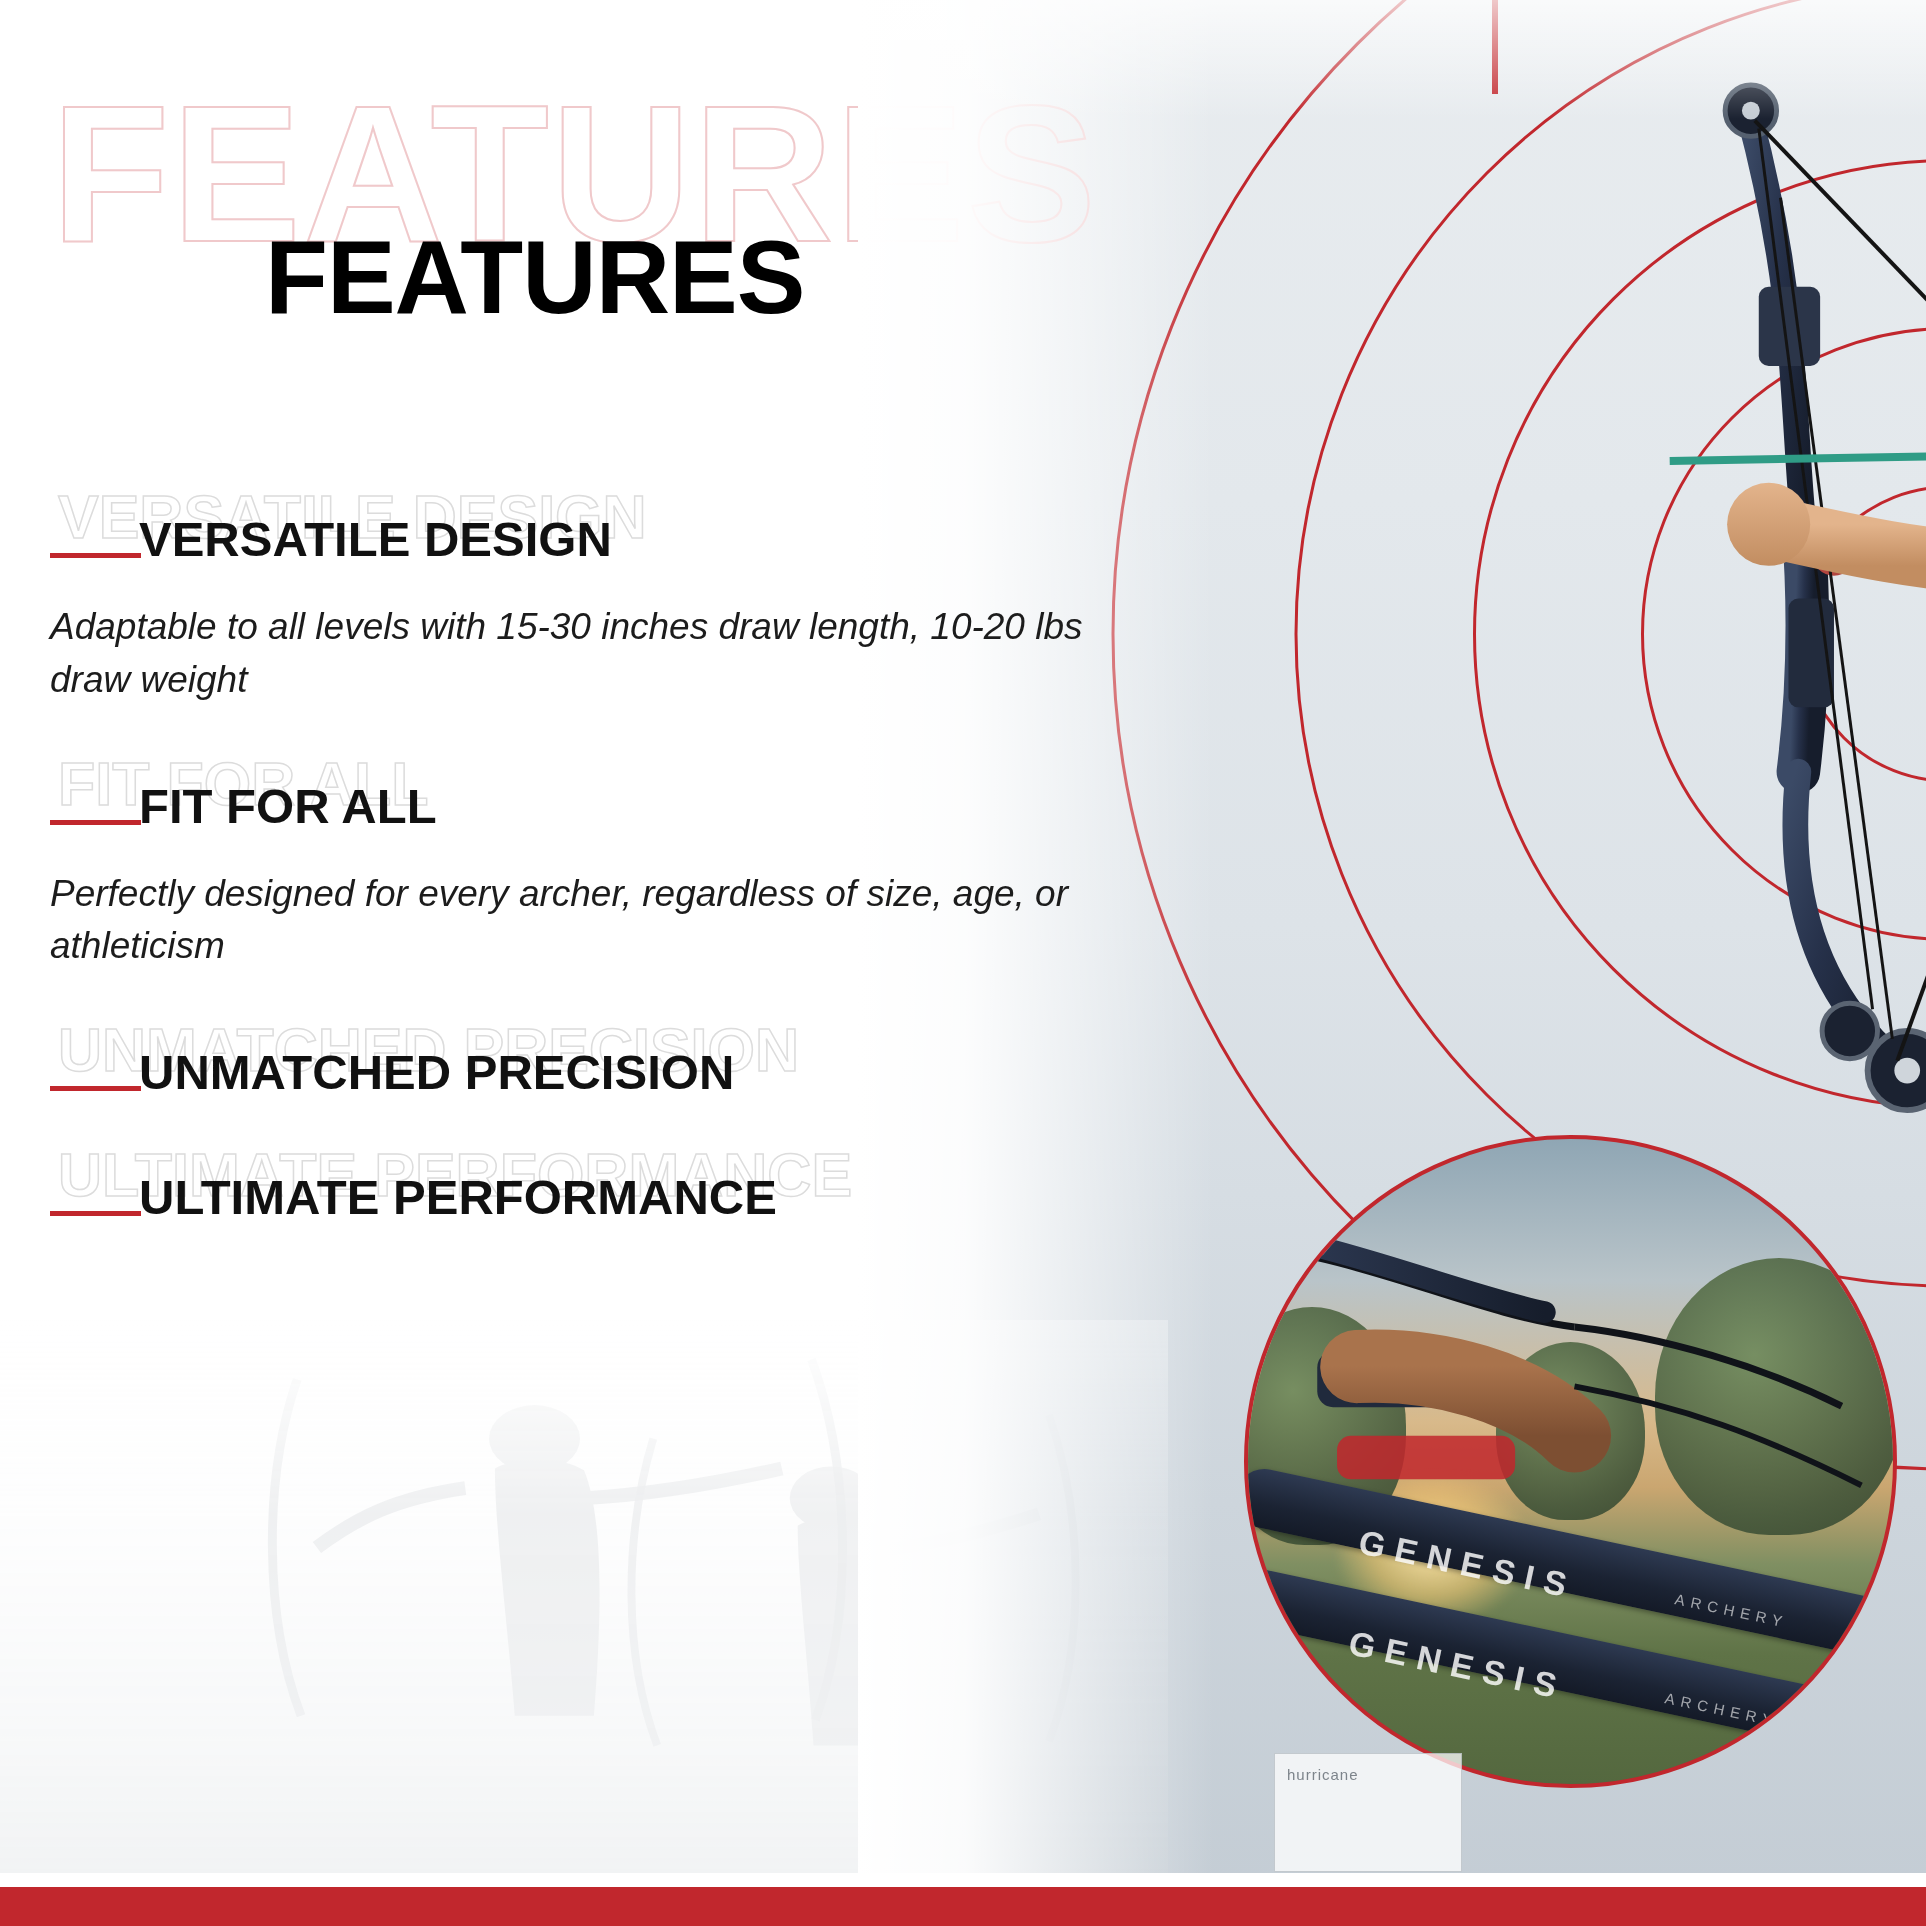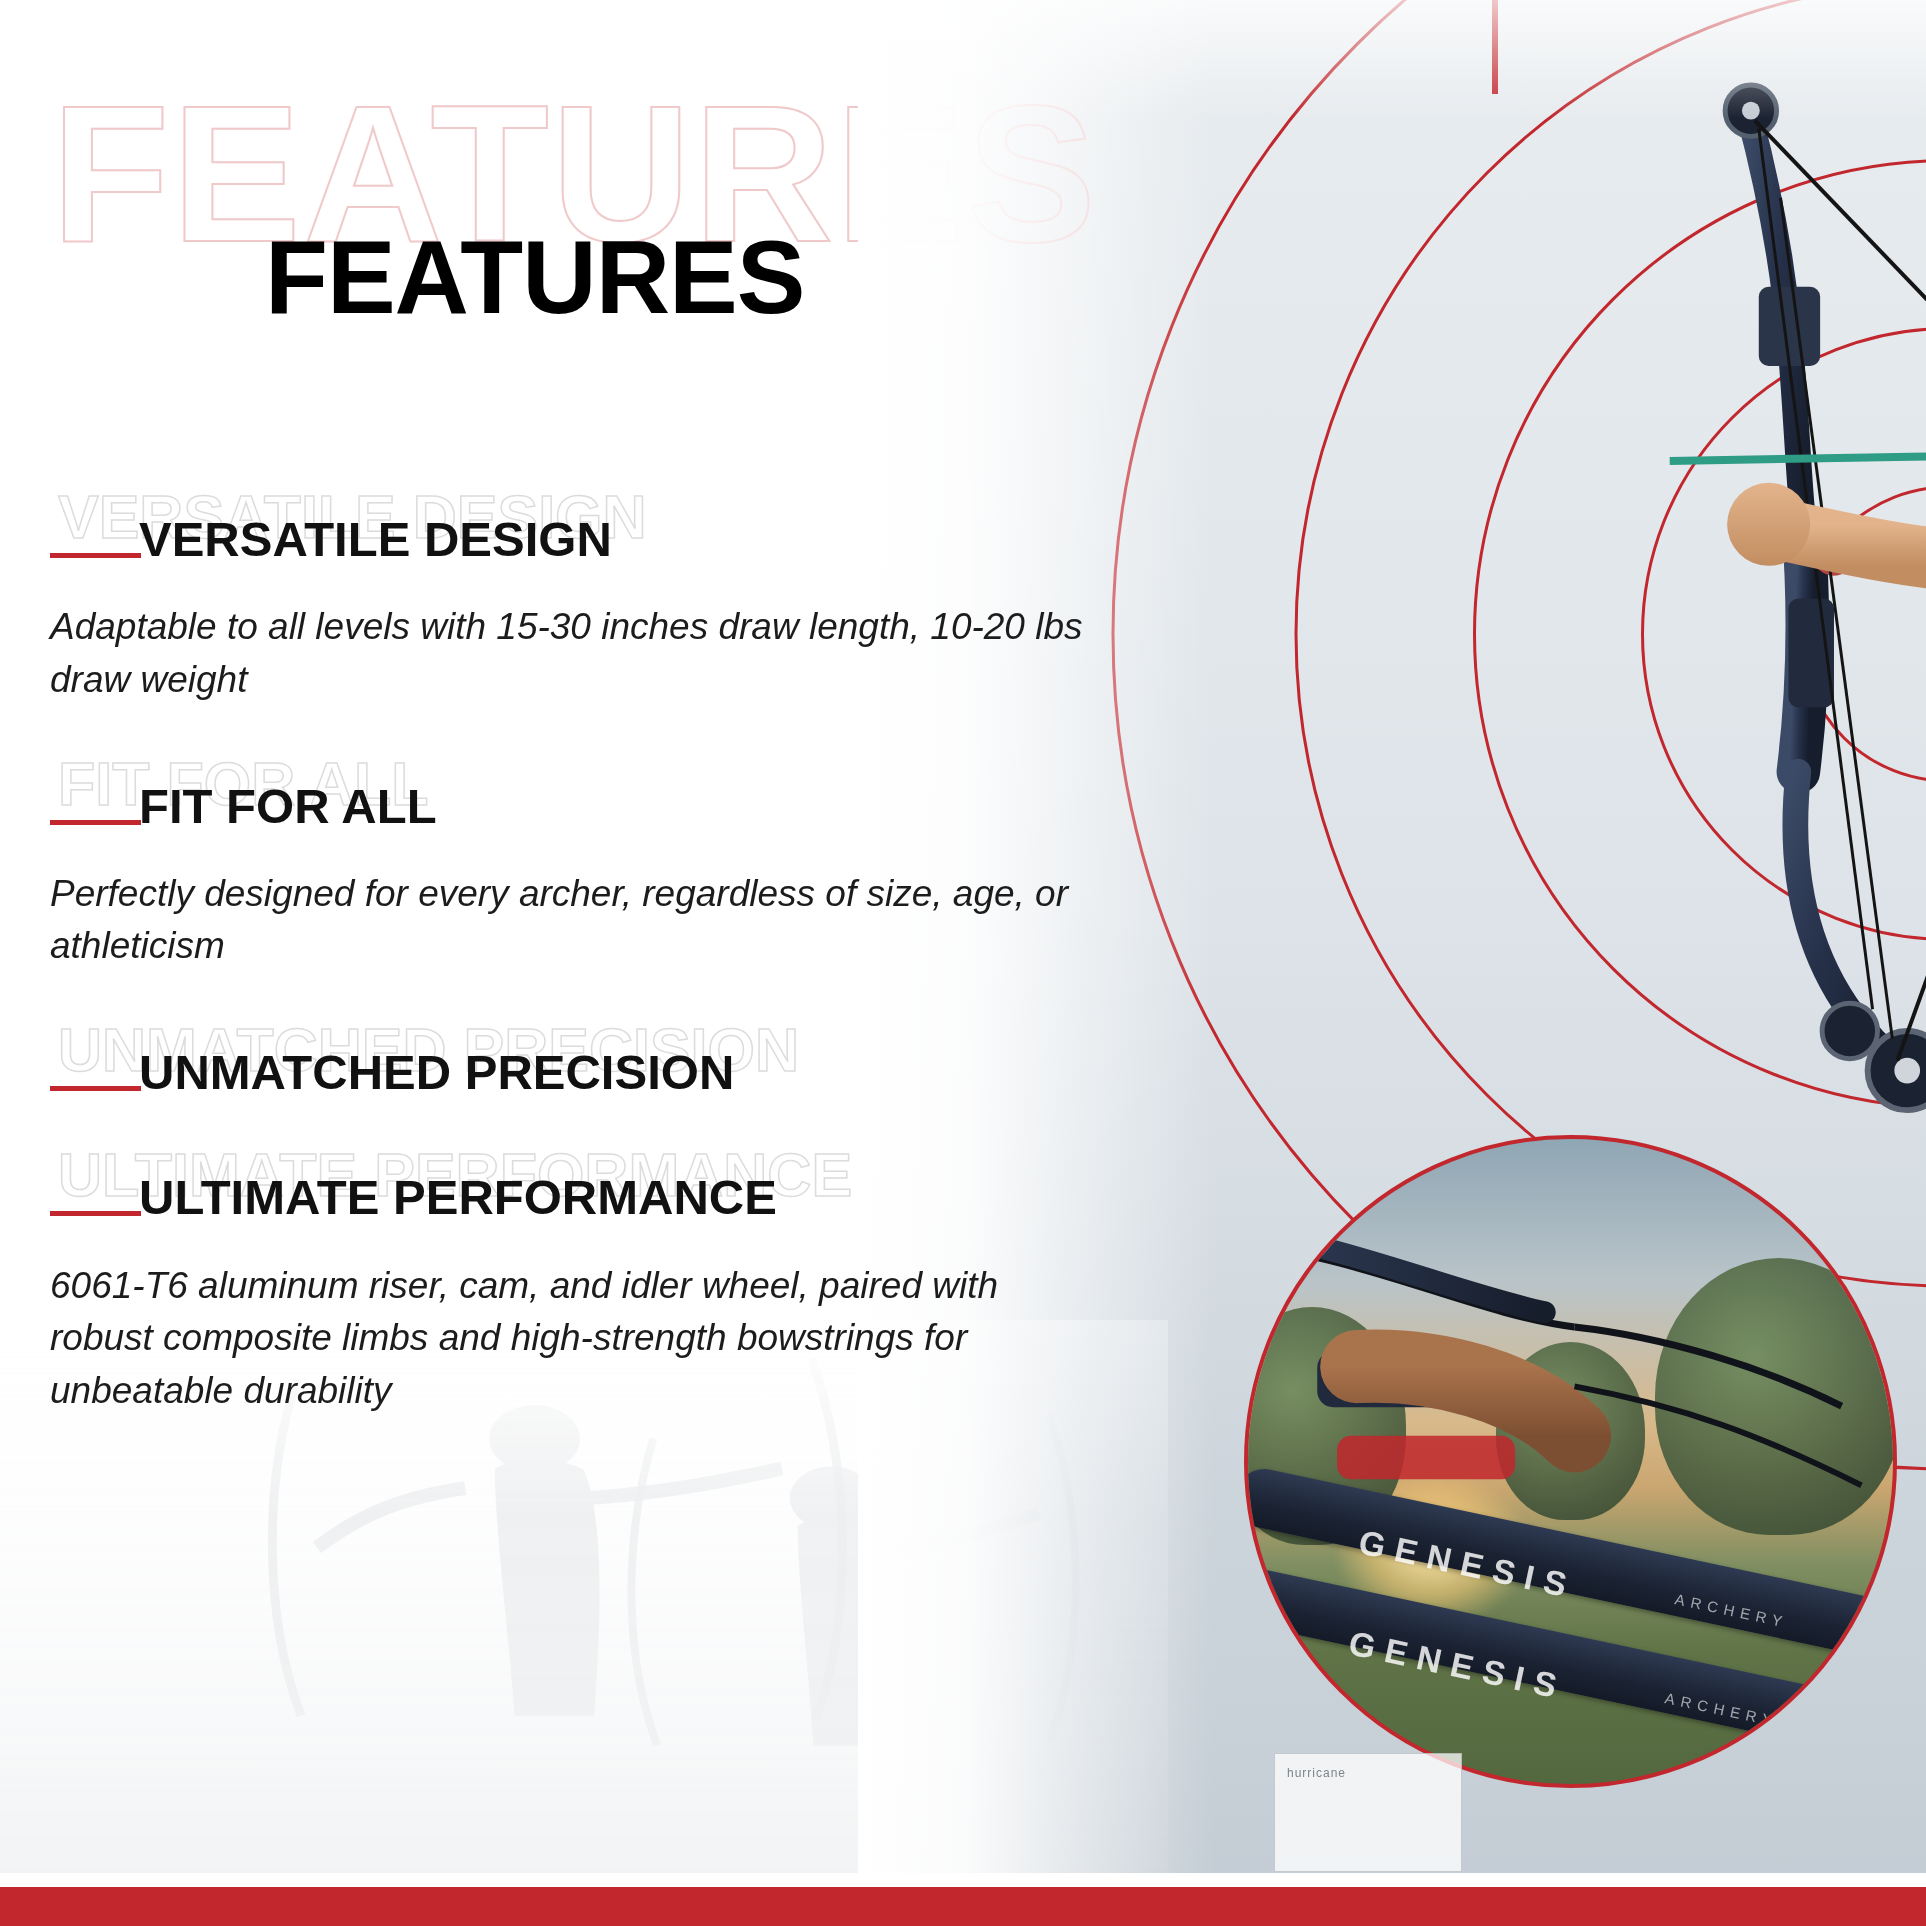--- a/index.html
+++ b/index.html
@@ -278,21 +278,21 @@
     width: 188px;
     height: 119px;
     background: rgba(255,255,255,0.75);
     border: 1px solid rgba(140,150,160,.45);
     z-index: 9;
   }
   .product-box-label {
     position: absolute;
     left: 12px;
     top: 12px;
-    font-size: 12px;
+    font-size: 15px;
     color: #7d848b;
     letter-spacing: 1px;
   }
 </style>
 </head>
 <body>
 
 <div id="page">
 
   <div class="photo-panel">
@@ -467,21 +467,20 @@
     <div class="feature">
       <div class="feature-ghost">UNMATCHED PRECISION</div>
       <div class="feature-rule"></div>
       <div class="feature-head">UNMATCHED PRECISION</div>
     </div>
 
     <div class="feature">
       <div class="feature-ghost">ULTIMATE PERFORMANCE</div>
       <div class="feature-rule"></div>
       <div class="feature-head">ULTIMATE PERFORMANCE</div>
-      <div class="feature-body">6061-T6 aluminum riser, cam, and idler wheel, paired with robust composite limbs and high-strength bowstrings for unbeatable durability</div>
     </div>
 
   </div>
 
   <div class="product-box">
     <div class="product-box-label">hurricane</div>
   </div>
 
   <div class="bottom-bar-cap"></div>
   <div class="bottom-bar"></div>

